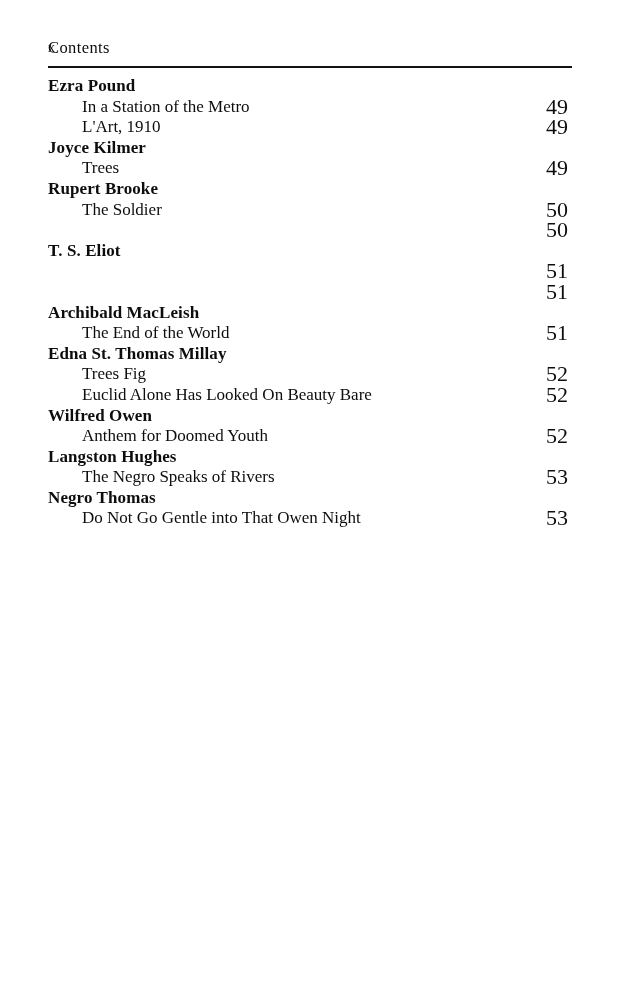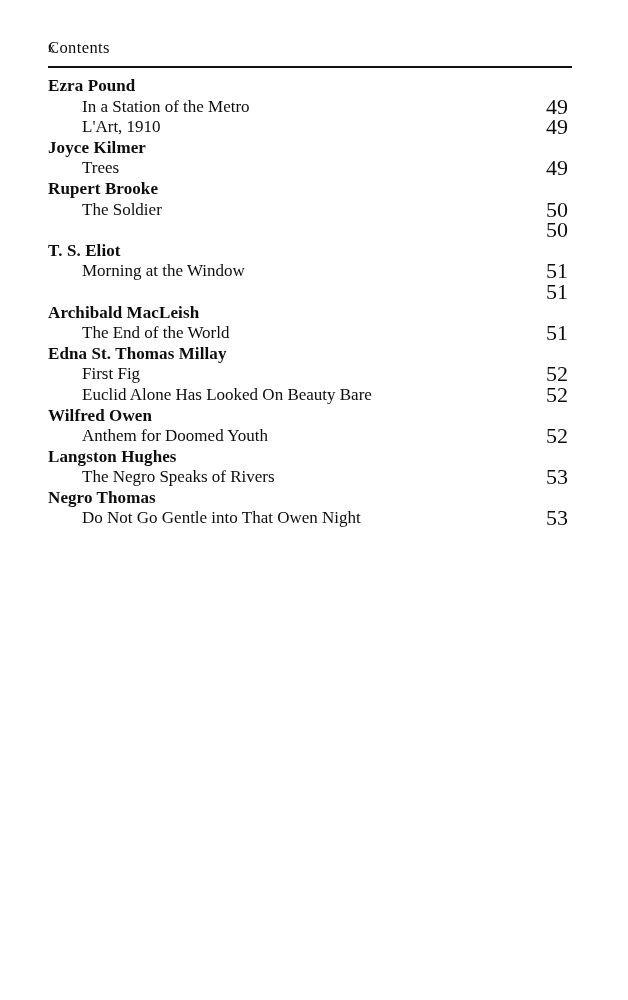--- a/index.html
+++ b/index.html
@@ -104,26 +104,26 @@
   <div class="toc" id="toc-list">
       <div class="entry"><span class="author">Ezra Pound</span></div>
       <div class="entry"><span class="poem">In a Station of the Metro</span><span class="page-num">49</span></div>
       <div class="entry"><span class="poem">L'Art, 1910</span><span class="page-num">49</span></div>
       <div class="entry"><span class="author">Joyce Kilmer</span></div>
       <div class="entry"><span class="poem">Trees</span><span class="page-num">49</span></div>
       <div class="entry"><span class="author">Rupert Brooke</span></div>
       <div class="entry"><span class="poem">The Soldier</span><span class="page-num">50</span></div>
       <div class="entry"><span class="page-num">50</span></div>
       <div class="entry"><span class="author">T. S. Eliot</span></div>
-      <div class="entry"><span class="poem">Morning at the Window</span><span class="page-num">51</span></div>
+      <div class="entry"><span class="page-num">51</span></div>
       <div class="entry"><span class="page-num">51</span></div>
       <div class="entry"><span class="author">Archibald MacLeish</span></div>
       <div class="entry"><span class="poem">The End of the World</span><span class="page-num">51</span></div>
       <div class="entry"><span class="author">Edna St. Thomas Millay</span></div>
-      <div class="entry"><span class="poem">First Fig</span><span class="page-num">52</span></div>
+      <div class="entry"><span class="poem">Trees Fig</span><span class="page-num">52</span></div>
       <div class="entry"><span class="poem">Euclid Alone Has Looked On Beauty Bare</span><span class="page-num">52</span></div>
       <div class="entry"><span class="author">Wilfred Owen</span></div>
       <div class="entry"><span class="poem">Anthem for Doomed Youth</span><span class="page-num">52</span></div>
       <div class="entry"><span class="author">Langston Hughes</span></div>
       <div class="entry"><span class="poem">The Negro Speaks of Rivers</span><span class="page-num">53</span></div>
       <div class="entry"><span class="author">Negro Thomas</span></div>
       <div class="entry"><span class="poem">Do Not Go Gentle into That Owen Night</span><span class="page-num">53</span></div>
     </div>
 
 </div>

